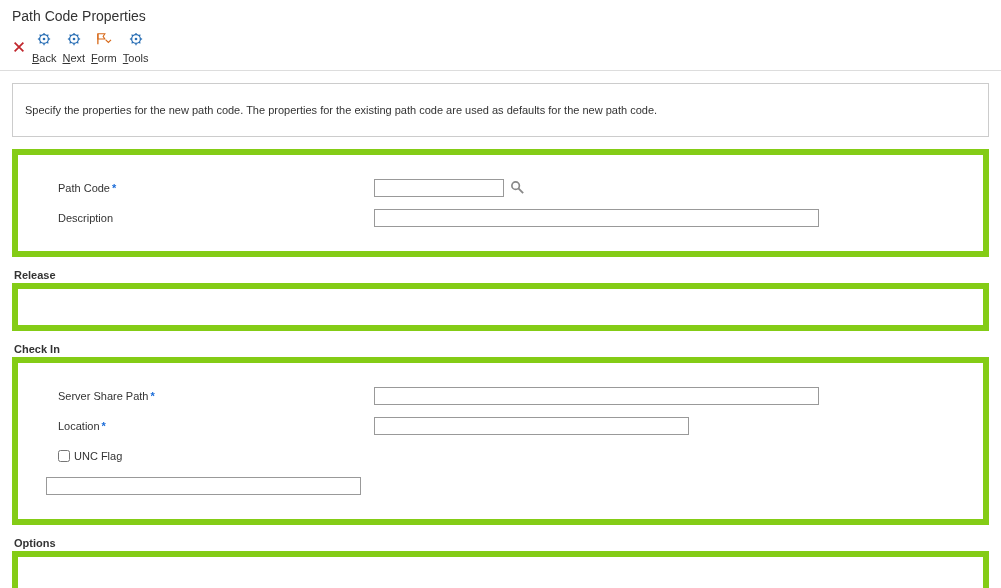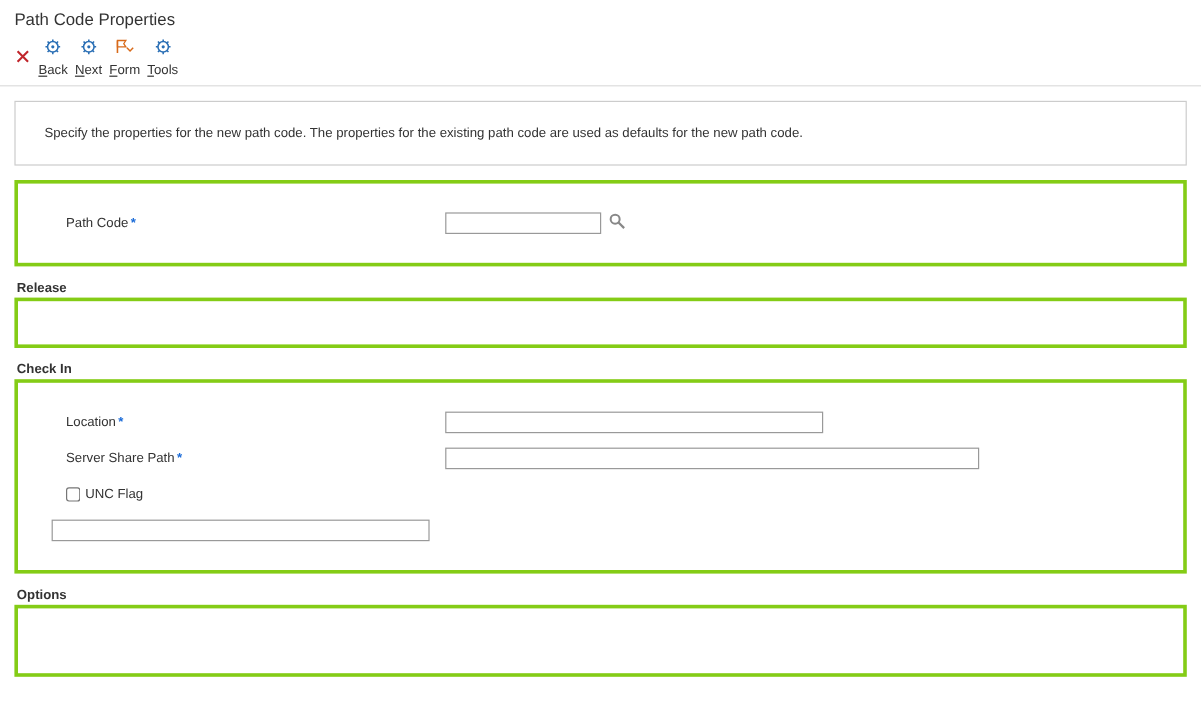--- a/index.html
+++ b/index.html
@@ -33,29 +33,29 @@
     color: #333;
     flex-direction: column;
   }
   .toolbar-item .u { text-decoration: underline; }
   .gear-icon svg { width: 14px; height: 14px; }
   .close-icon svg { width: 14px; height: 14px; }
   .flag-icon svg { width: 16px; height: 14px; }
   .outer-panel {
     margin: 12px;
     border: 1px solid #ccc;
-    padding: 20px 24px;
+    padding: 20px 12px;
     background: #fff;
   }
   .description-text { color: #333; }
   .form-wrap {
     margin: 0 12px 12px 12px;
   }
   .form-panel {
-    border: 3px solid #84cc16;
+    border: 6px solid #84cc16;
     background: #fff;
     padding: 18px 28px;
   }
   .section-title {
     font-weight: bold;
     margin: 6px 0 2px 14px;
     color: #333;
   }
   .first-outer.form-wrap { margin-top: 10px; }
   .field-row {
@@ -185,46 +185,52 @@
       <div class="field-input">
         <input type="text" class="txt txt-sm" value="" style="">
         <span class="search-icon">
           <svg viewBox="0 0 16 16">
               <circle cx="6" cy="6" r="4" fill="none" stroke="#888" stroke-width="1.8"></circle>
               <line x1="9" y1="9" x2="14" y2="14" stroke="#888" stroke-width="2"></line>
             </svg>
         </span>
       </div>
     </div>
+    <div class="field-row">
+      <div class="field-label">Description</div>
+      <div class="field-input">
+        <input type="text" class="txt txt-lg" value="" style="">
+      </div>
+    </div>
   </div>
 </div>
 
 <div class="section-title">Release</div>
 <div class="form-wrap">
   <div class="form-panel">
   </div>
 </div>
 
 <div class="section-title">Check In</div>
 <div class="form-wrap">
   <div class="form-panel">
     <div class="field-row">
       <div class="field-label">
+        <span>Server Share Path</span><span class="req">*</span>
+      </div>
+      <div class="field-input">
+        <input type="text" class="txt txt-lg" value="" style="">
+      </div>
+    </div>
+    <div class="field-row">
+      <div class="field-label">
         <span>Location</span><span class="req">*</span>
       </div>
       <div class="field-input">
         <input type="text" class="txt txt-md" value="" style="">
-      </div>
-    </div>
-    <div class="field-row">
-      <div class="field-label">
-        <span>Server Share Path</span><span class="req">*</span>
-      </div>
-      <div class="field-input">
-        <input type="text" class="txt txt-lg" value="" style="">
       </div>
     </div>
     <div class="field-row">
       <div class="checkbox-wrap">
         <input type="checkbox" style="">
         <span>UNC Flag</span>
       </div>
     </div>
     <div class="field-row">
       <div class="field-input">

